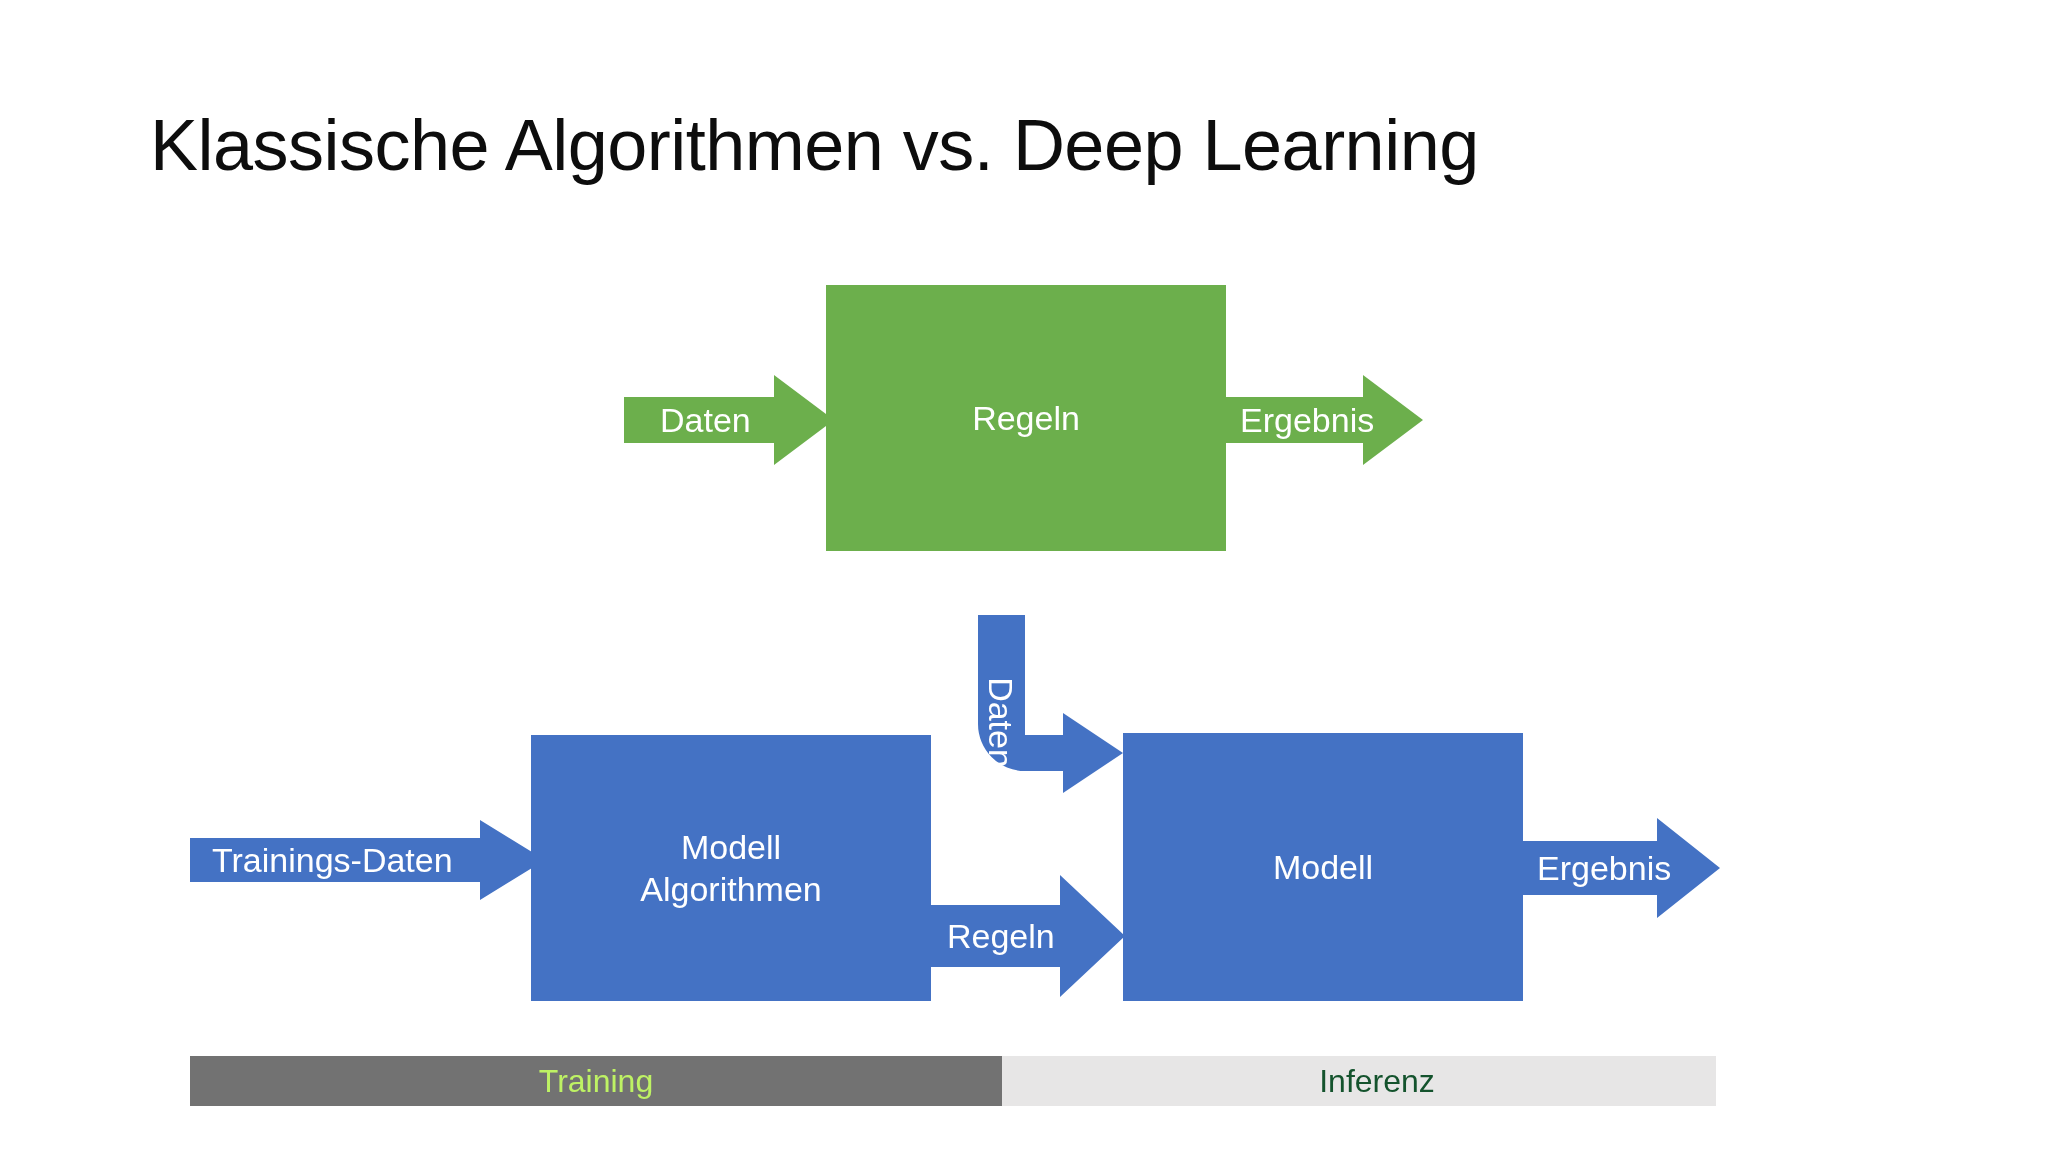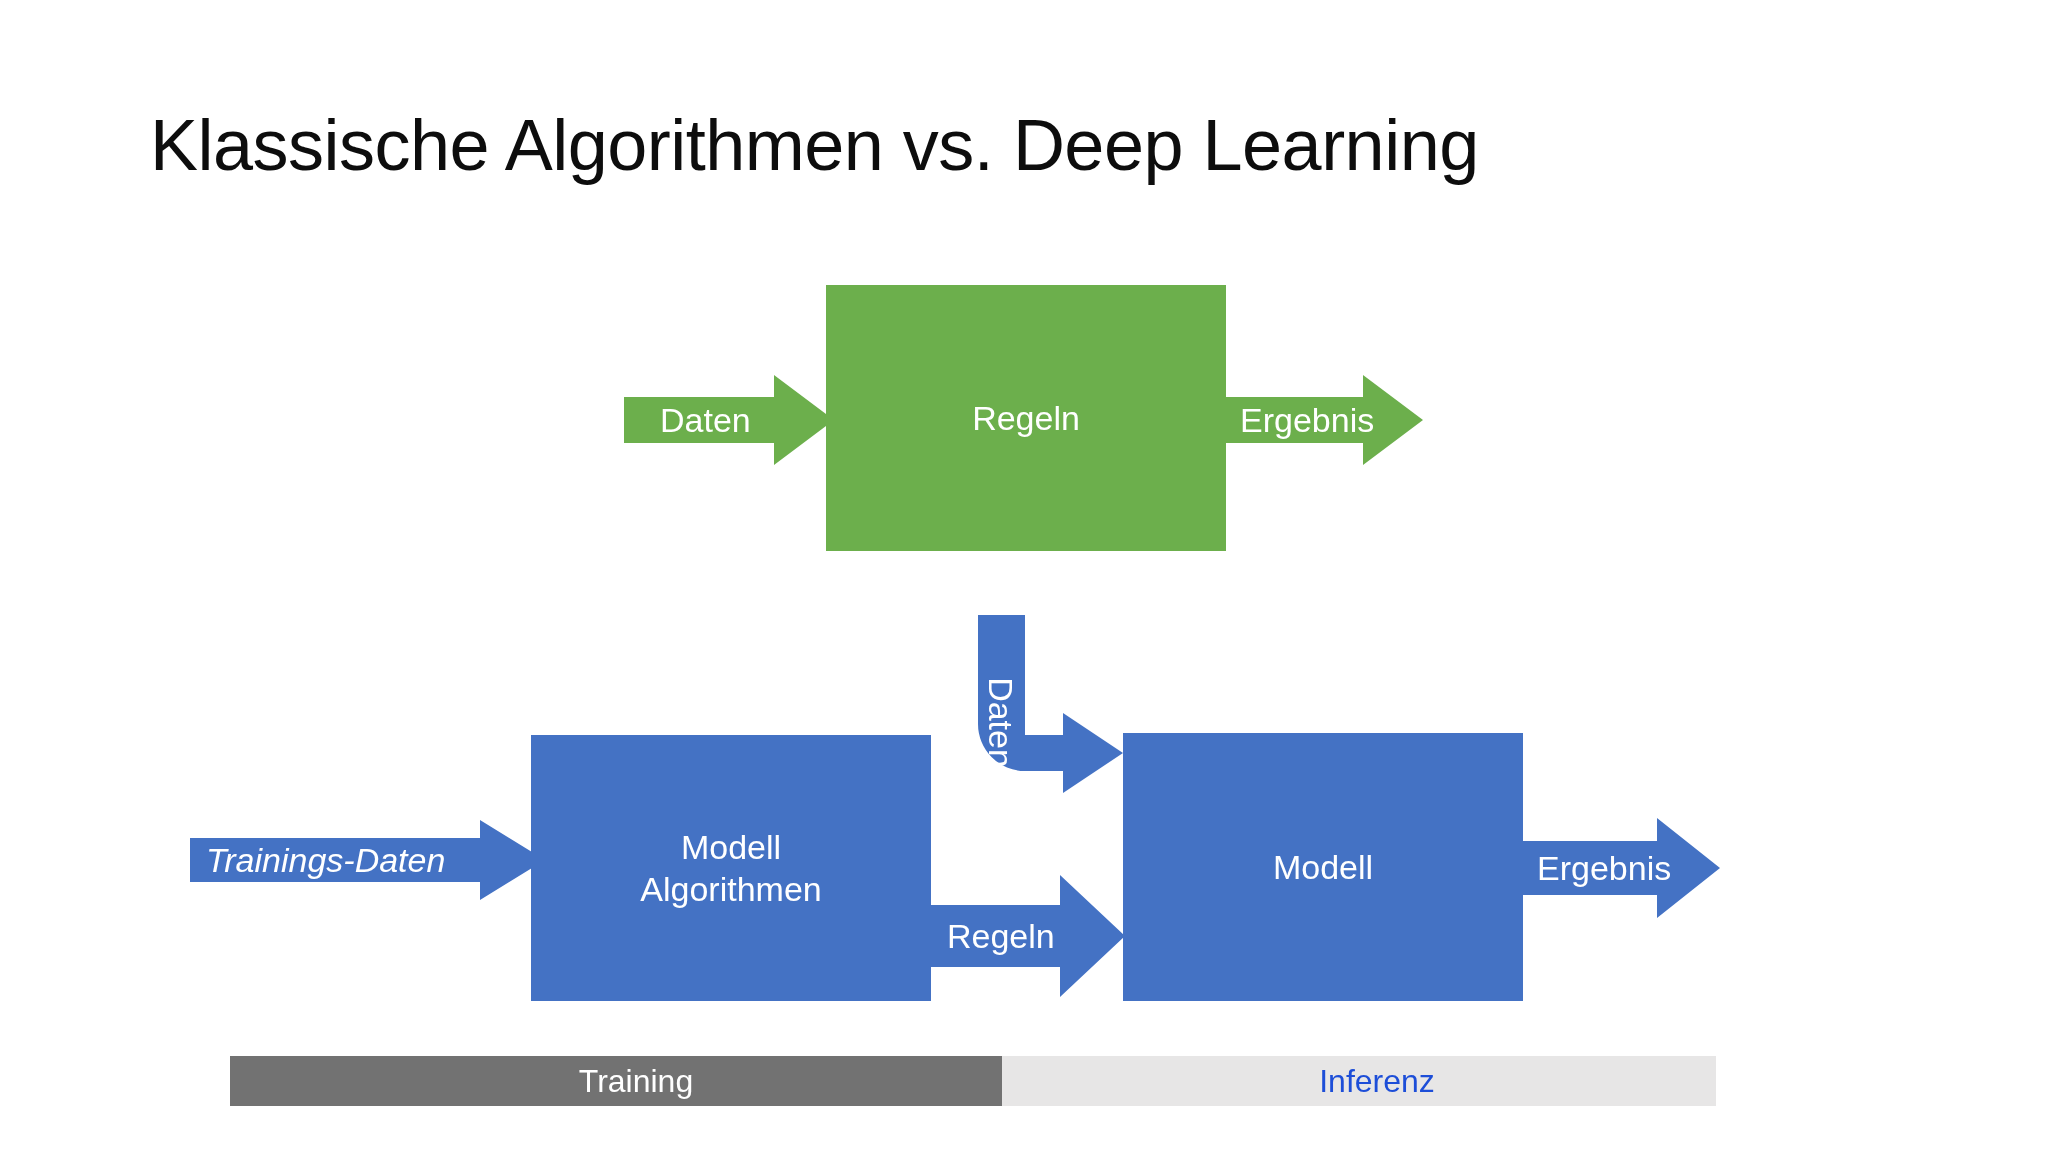--- a/index.html
+++ b/index.html
@@ -66,26 +66,25 @@
   .phase-bar {
     position: absolute;
     display: flex;
     align-items: center;
     justify-content: center;
     font-size: 32px;
     box-sizing: border-box;
   }
   .phase-training {
     background: #727272;
-    color: #ffffff;
-    margin-left: 40px;
+    color: #bef264;
   }
   .phase-inferenz {
     background: #E7E6E6;
-    color: #1d4ed8;
+    color: #14532d;
     padding-left: 36px;
   }
 
   .vlabel {
     position: absolute;
     color: #ffffff;
     font-size: 34px;
     transform-origin: center center;
     white-space: nowrap;
   }
@@ -112,21 +111,21 @@
     <svg width="205" height="90" viewBox="0 0 205 90">
       <path d="M0,22 L145,22 L145,0 L205,45 L145,90 L145,68 L0,68 Z" fill="#6CAF4C"></path>
     </svg>
     <div class="arrow-label left-pad" style="padding-left:22px;">Ergebnis</div>
   </div>
 
   <div class="arrow-wrap" style="left:190px; top:820px; width:355px; height:80px;">
     <svg width="355" height="80" viewBox="0 0 355 80">
       <path d="M0,18 L290,18 L290,0 L355,40 L290,80 L290,62 L0,62 Z" fill="#4472C4"></path>
     </svg>
-    <div class="arrow-label left-pad" style="padding-left:16px;font-style:italic;">Trainings-Daten</div>
+    <div class="arrow-label left-pad" style="padding-left:22px;">Trainings-Daten</div>
   </div>
 
   <div class="box box-blue" style="left:531px; top:735px; width:400px; height:266px; flex-direction:column;">
     <span>Modell</span>
     <span>Algorithmen</span>
   </div>
 
   <div class="arrow-wrap" style="left:975px; top:615px; width:160px; height:215px;">
     <svg width="160" height="215" viewBox="0 0 160 215">
       <path d="M3,0

